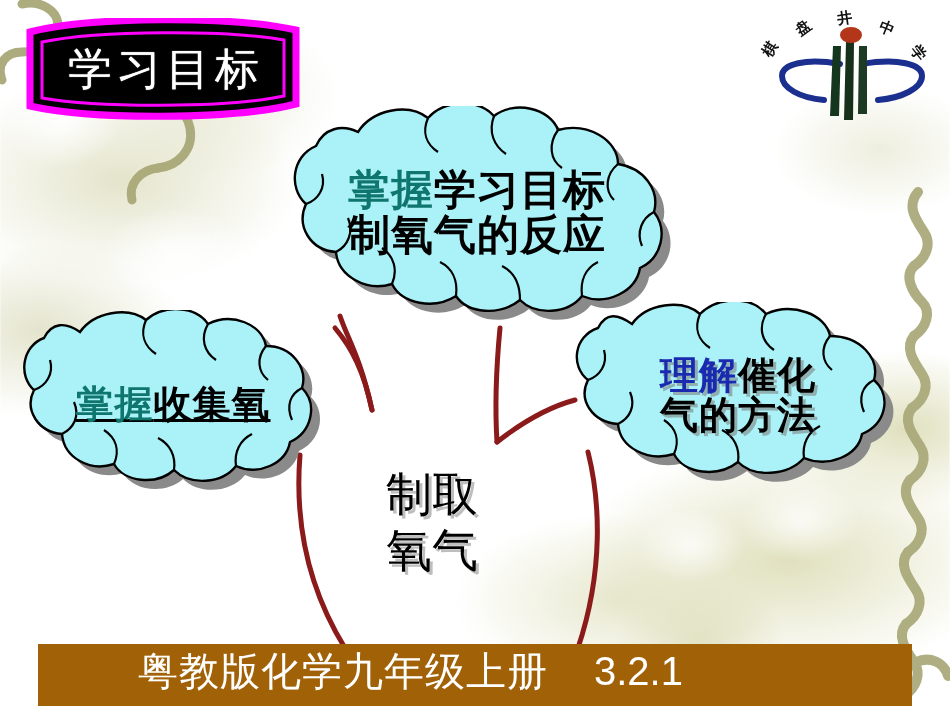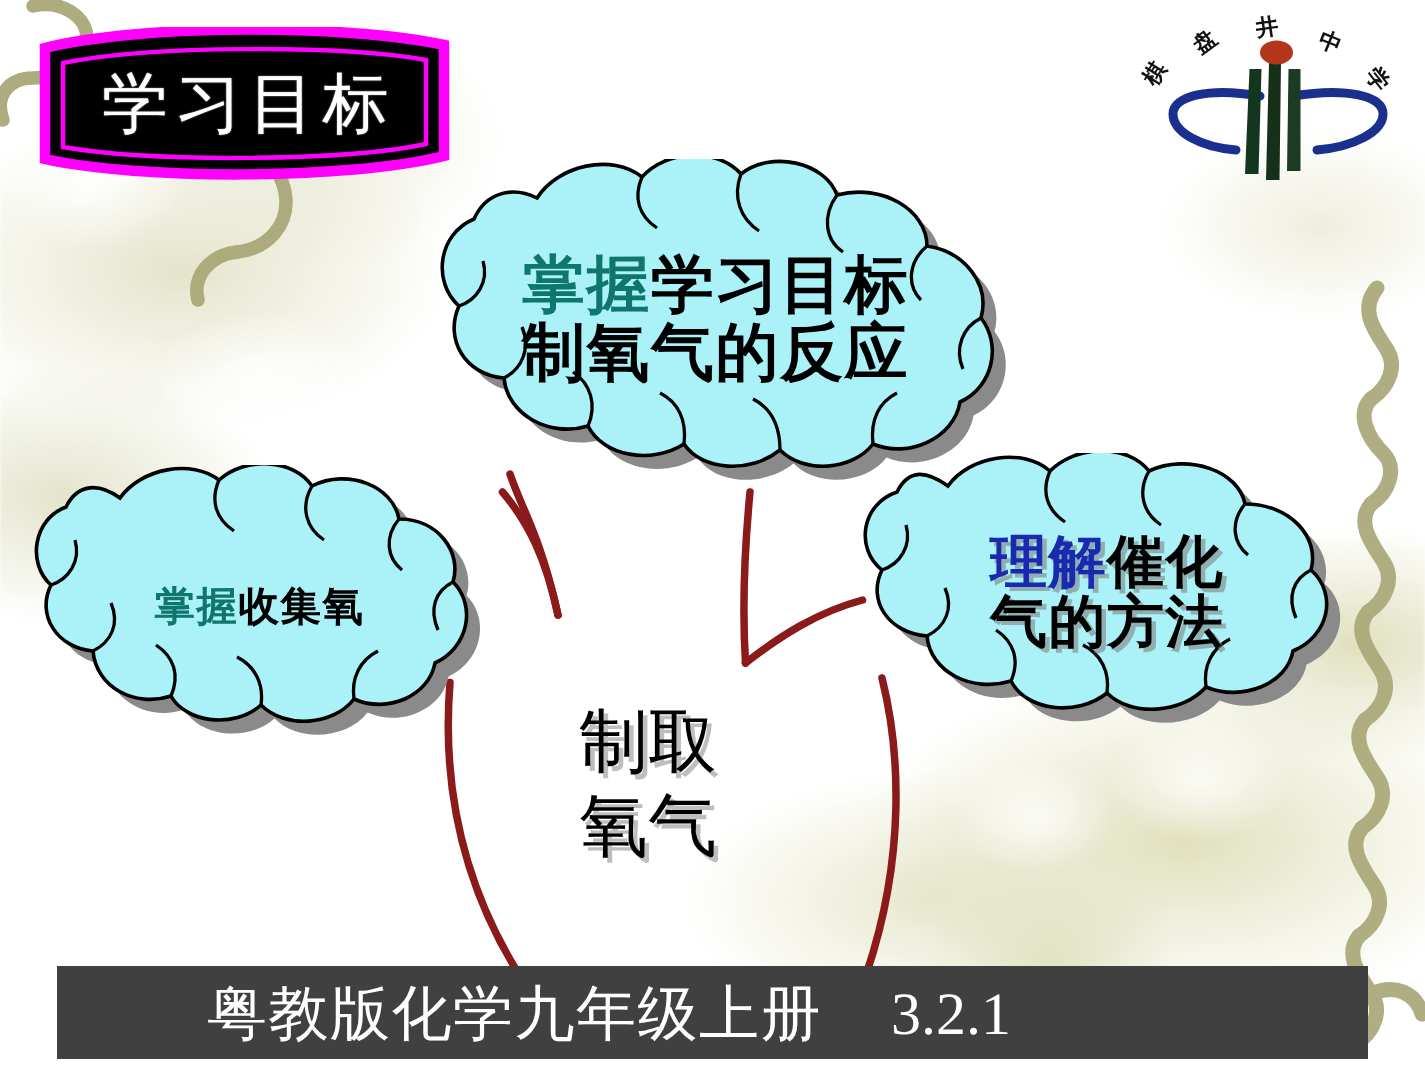--- a/index.html
+++ b/index.html
@@ -122,21 +122,21 @@
     box-sizing: border-box;
     pointer-events: none;
   }
   .cloud-text .em-red { color: #0f766e; }
   .cloud-text .em-blue { color: #1a2ab0; }
 
   #cloud-top { left: 262px; top: 106px; width: 430px; height: 215px; }
   #cloud-top .cloud-text { font-size: 42px; letter-spacing: 1px; padding: 10px 32px 12px 32px; }
 
   #cloud-left { left: 8px; top: 310px; width: 330px; height: 192px; }
-  #cloud-left .cloud-text { font-size: 27px; letter-spacing: 1px; padding: 6px 22px 10px 22px; }
+  #cloud-left .cloud-text { font-size: 38px; letter-spacing: 1px; padding: 6px 22px 10px 22px; text-decoration: underline; }
 
   #cloud-right { left: 548px; top: 302px; width: 380px; height: 190px; }
   #cloud-right .cloud-text { font-size: 38px; letter-spacing: 1px; padding: 4px 30px 8px 30px; text-align: center; }
 
   .shadowtext {
     text-shadow: 3px 3px 0 rgba(120,120,120,0.55);
   }
 
   
   #center-label {
@@ -153,40 +153,39 @@
   }
   #center-label div { white-space: nowrap; }
 
   
   #footer-bar {
     position: absolute;
     left: 38px;
     top: 644px;
     width: 874px;
     height: 62px;
-    background: #404040;
+    background: #a16207;
     display: flex;
-    align-items: center;
     justify-content: flex-start;
   }
   #footer-inner {
     display: flex;
     align-items: baseline;
     margin-left: 100px;
   }
   #footer-course {
     color: #ffffff;
     font-family: "Liberation Sans", "DejaVu Sans", sans-serif;
     font-size: 40px;
     letter-spacing: 1px;
     white-space: nowrap;
   }
   #footer-section {
     color: #ffffff;
-    font-family: Liberation Serif, serif;
+    font-family: Liberation Sans, sans-serif;
     font-size: 40px;
     margin-left: 46px;
     white-space: nowrap;
   }
 </style>
 </head>
 <body>
 
 <div id="slide">
 

